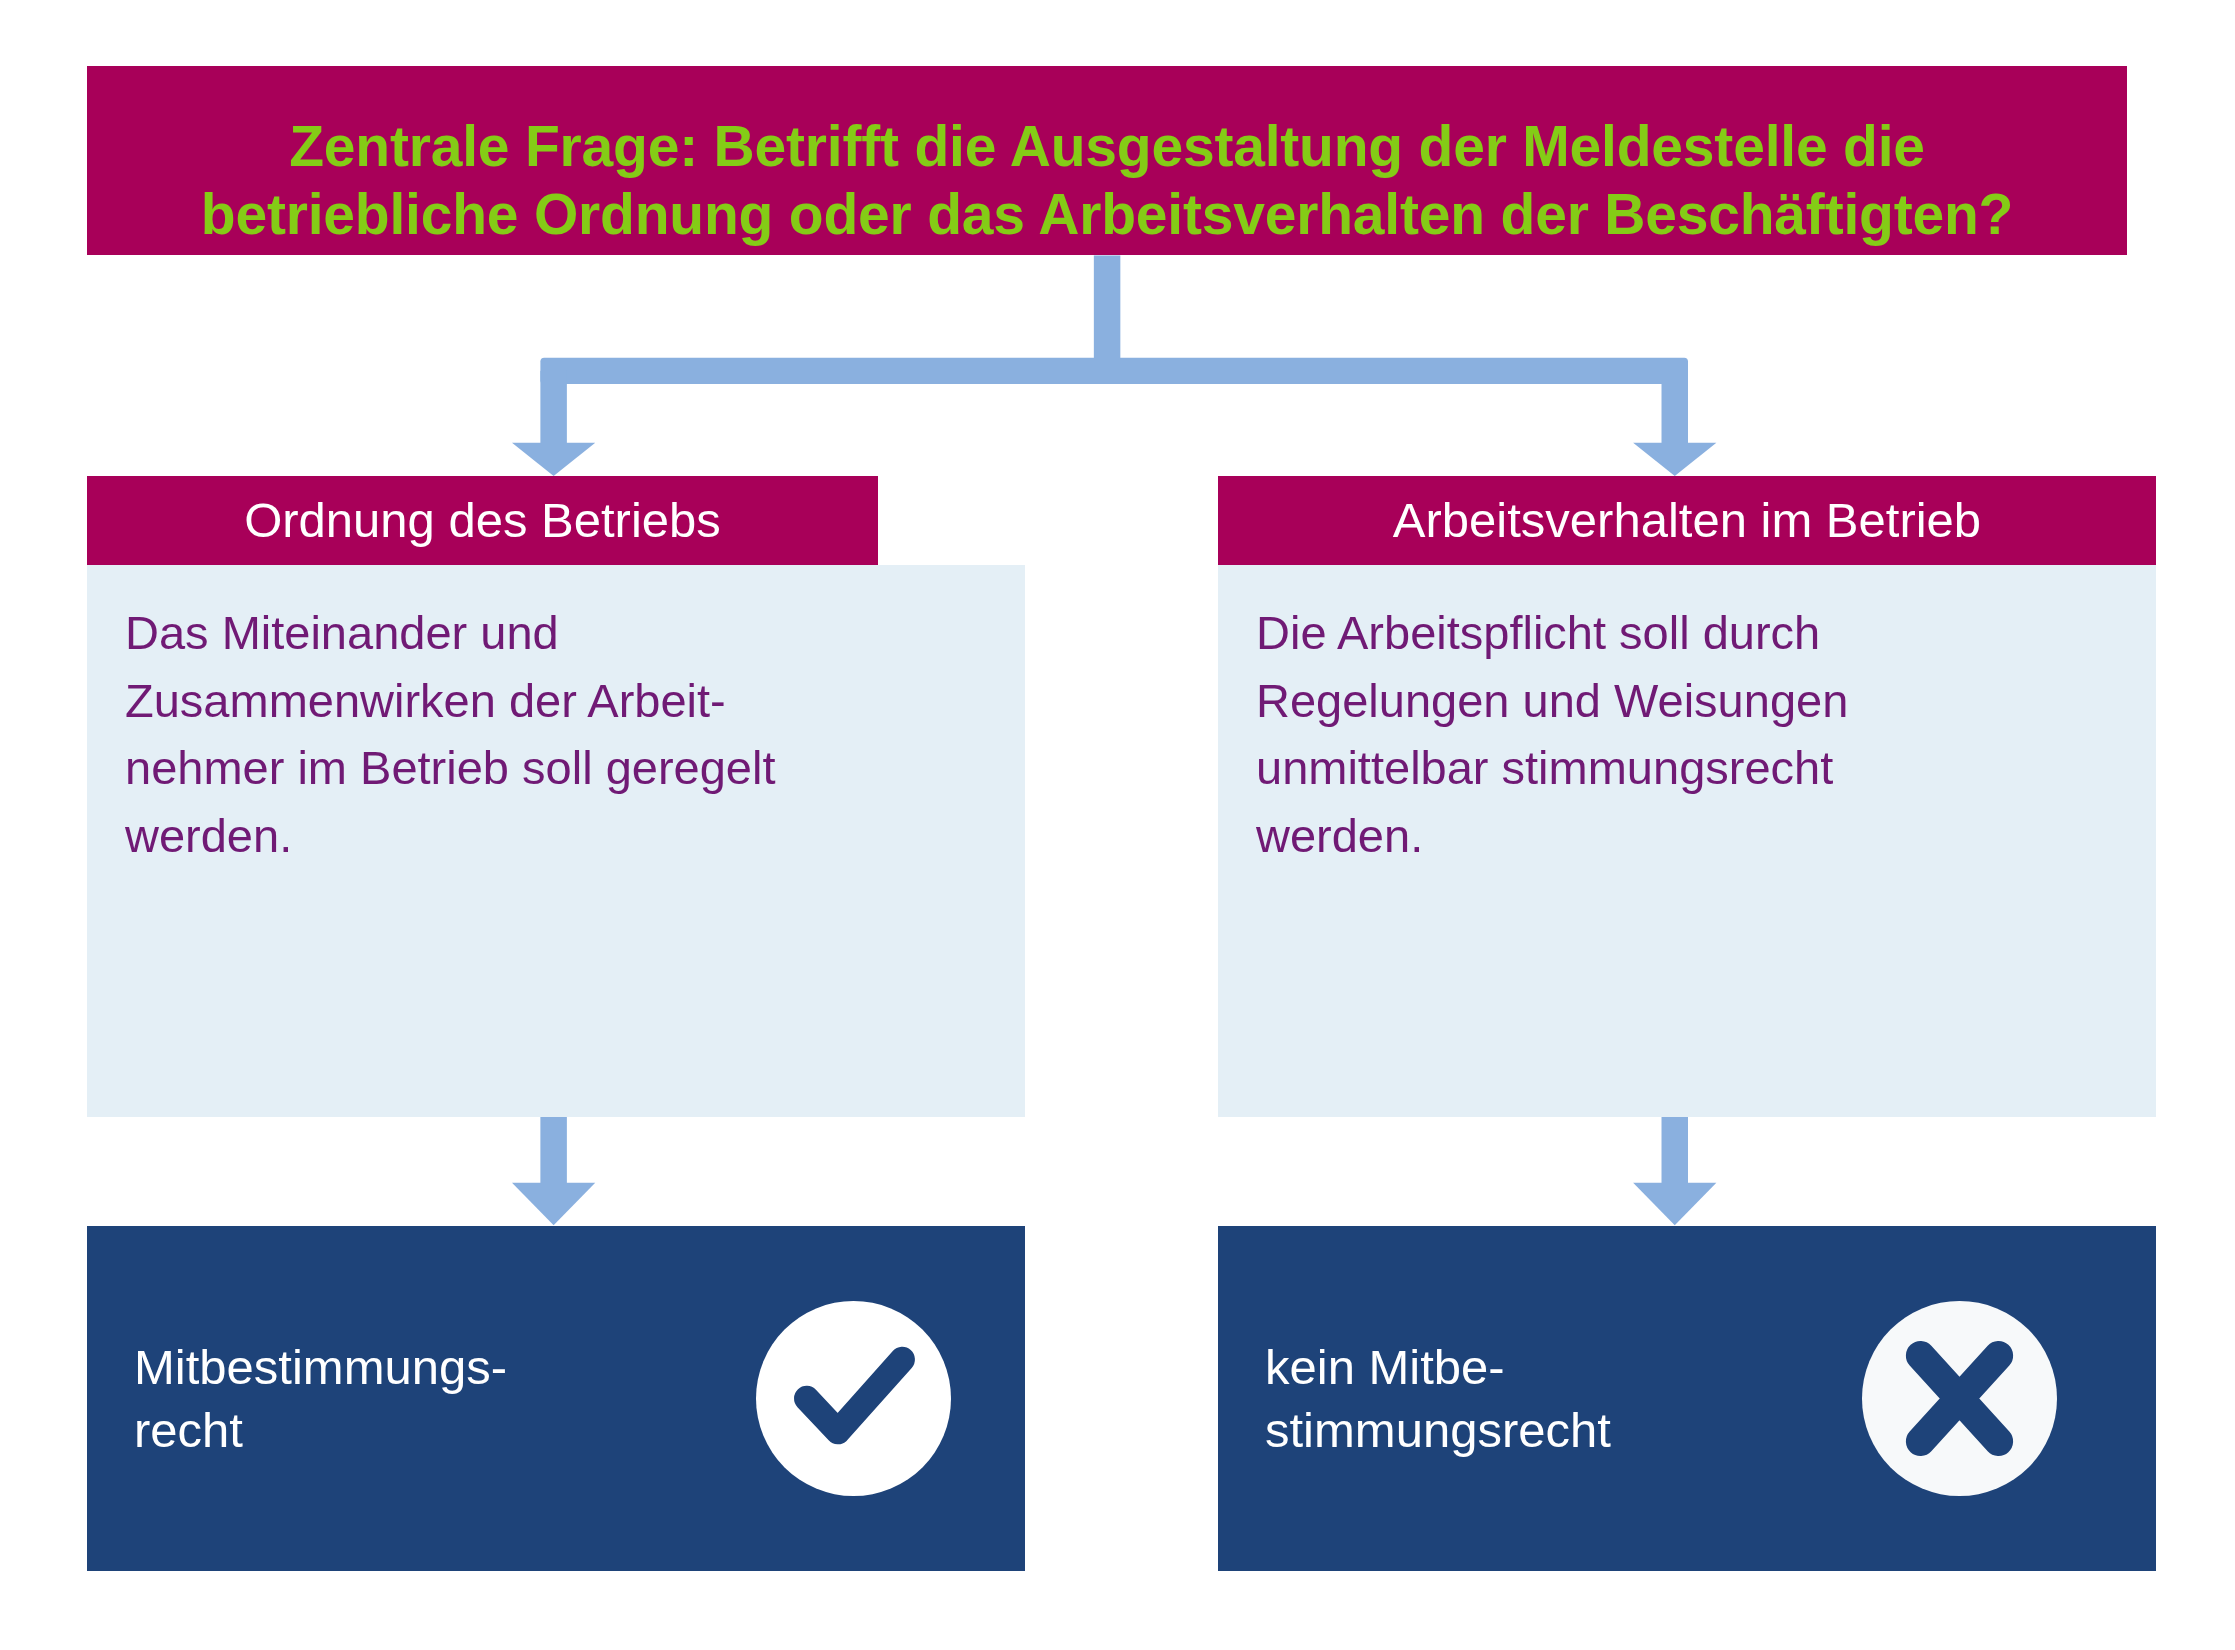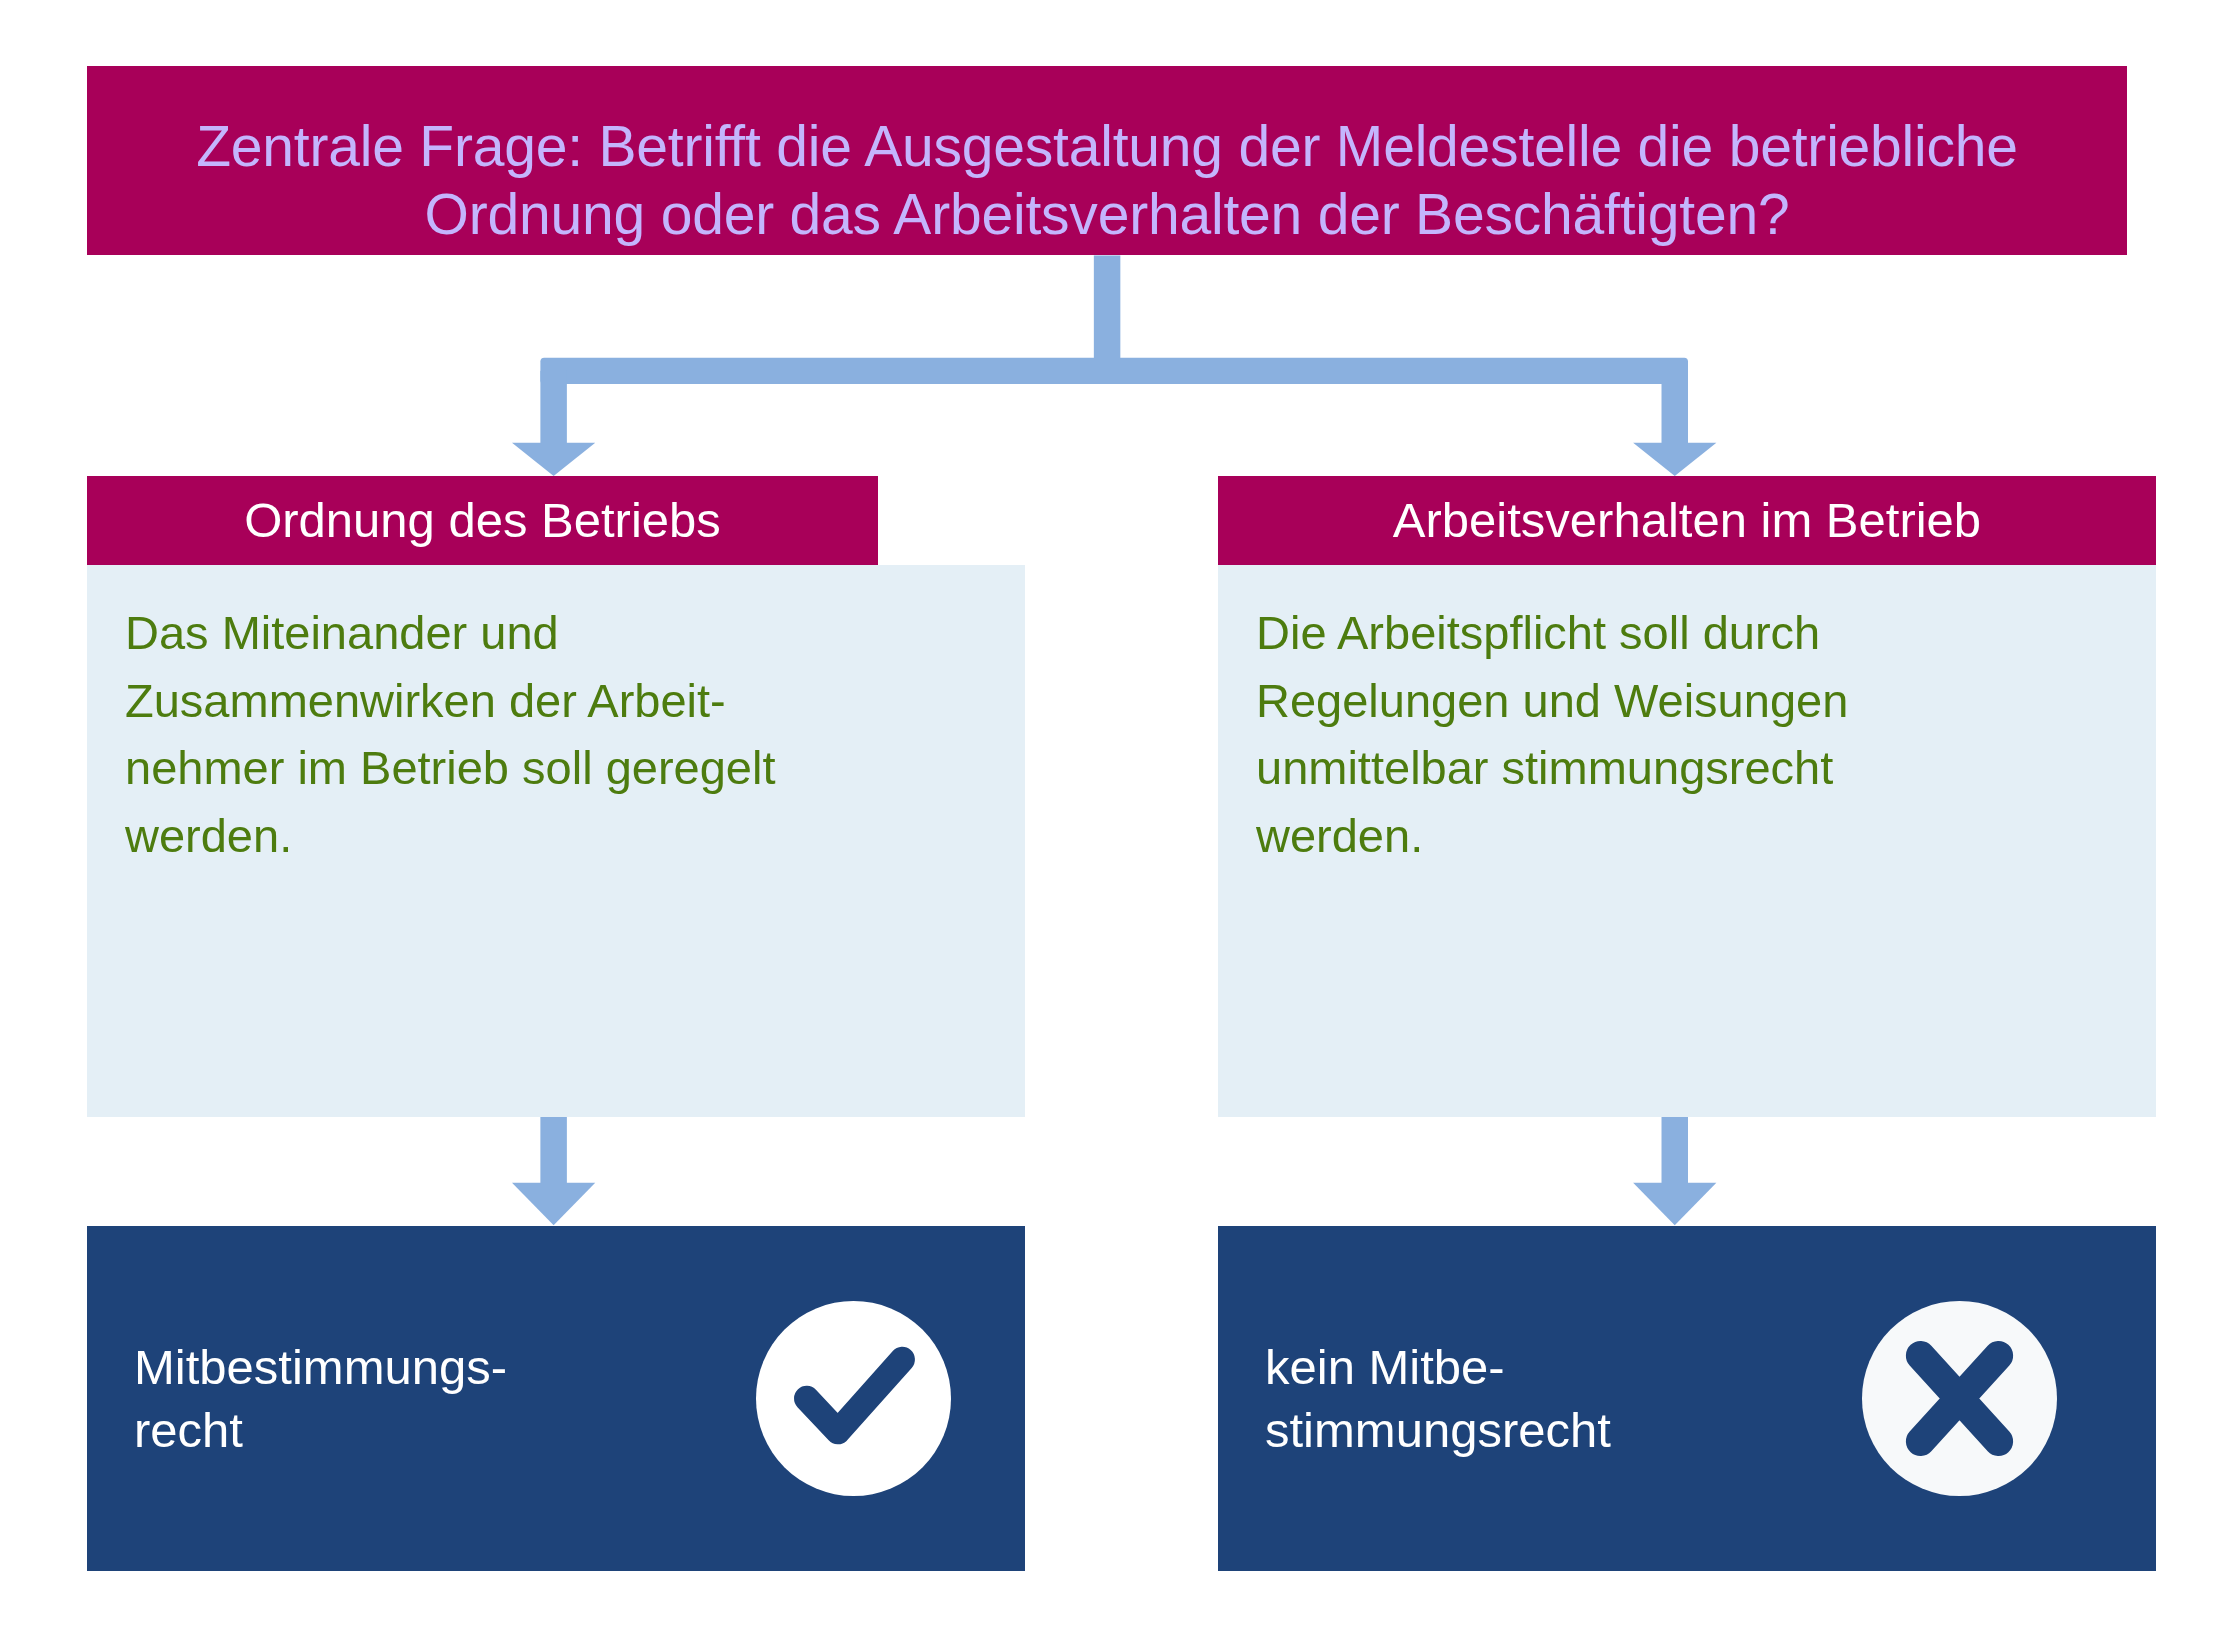--- a/index.html
+++ b/index.html
@@ -26,26 +26,26 @@
     width: 2040px;
     height: 189px;
     background: #A80059;
     display: flex;
     align-items: center;
     justify-content: center;
     box-sizing: border-box;
     padding: 0 57px;
   }
   .question-banner .q-text {
-    color: #c4b5fd;
+    color: #84cc16;
     font-size: 57px;
     line-height: 1.18;
     text-align: center;
     letter-spacing: -0.2px;
-    font-weight: 400;
+    font-weight: 700;
     margin-top: 40px;
   }
 
   
   .connector-layer {
     position: absolute;
     left: 0;
     top: 0;
     width: 2235px;
     height: 1650px;
@@ -75,21 +75,21 @@
     font-weight: 400;
     white-space: nowrap;
   }
   .card .card-body {
     height: 552px;
     background: #E4EFF6;
     box-sizing: border-box;
     padding: 34px 38px 0 38px;
   }
   .card .card-body-text {
-    color: #4d7c0f;
+    color: #701a75;
     font-size: 47px;
     line-height: 1.44;
     font-weight: 400;
     white-space: pre-line;
   }
   .card.left  .card-header { width: 791px; }
   .card.right .card-header { width: 938px; }
   .card .card-body { width: 938px; }
 
   

